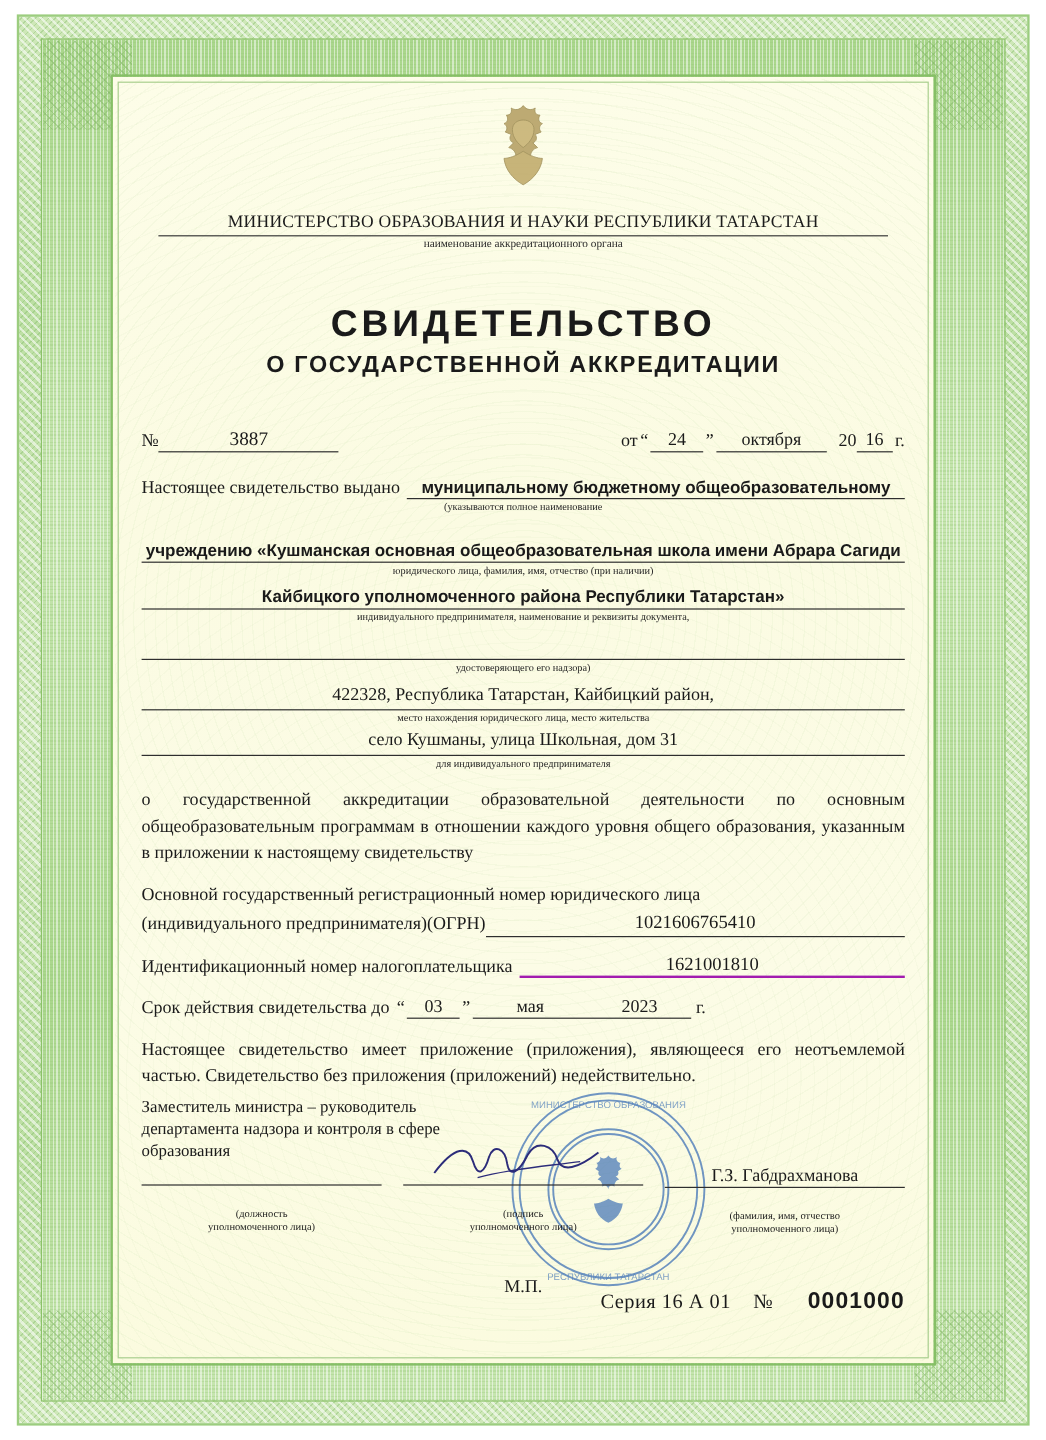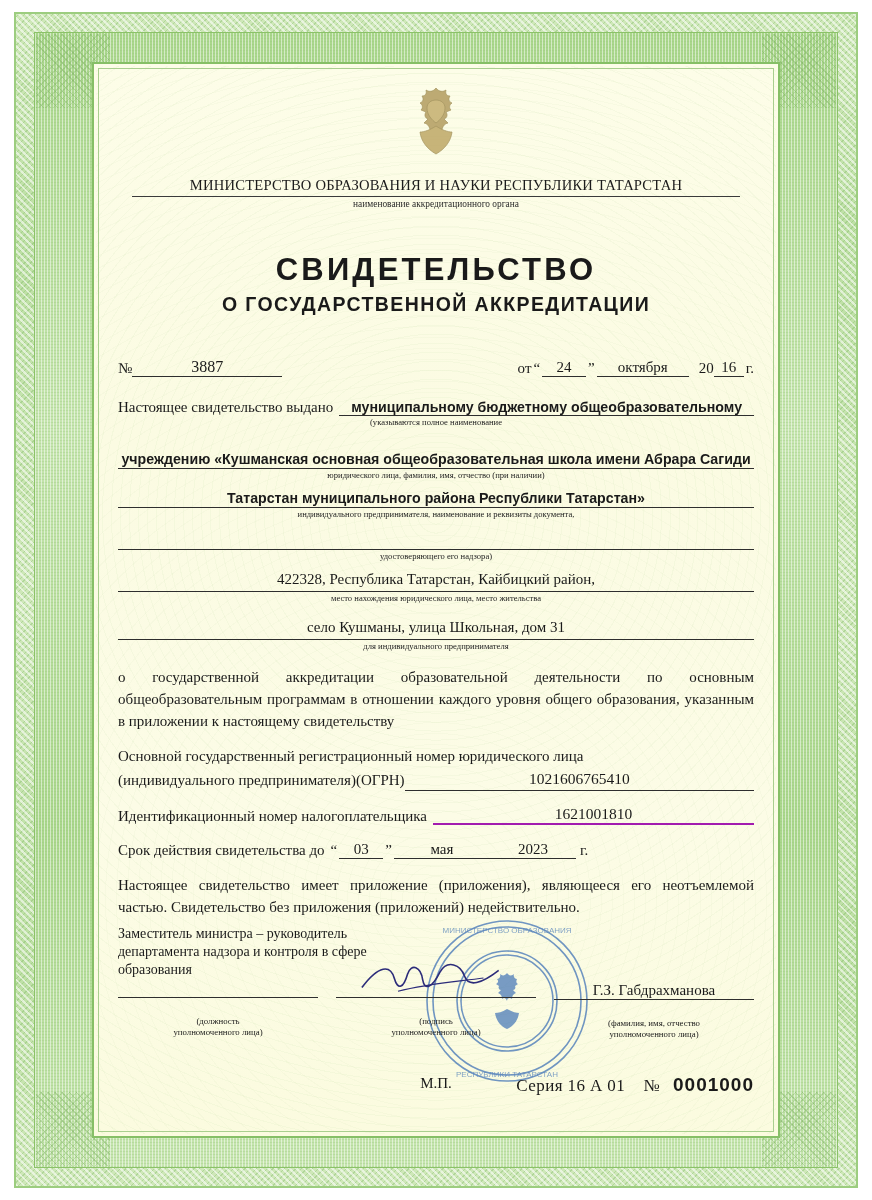--- a/index.html
+++ b/index.html
@@ -403,30 +403,30 @@
       <div class="issued">
         <div class="issued-line1">
           <span class="lbl" style="margin-right:6px;">Настоящее свидетельство выдано</span>
           <span class="bold-fill">муниципальному  бюджетному общеобразовательному</span>
         </div>
         <div class="cap" style="text-align:center;">(указываются полное наименование</div>
 
         <div class="bold-row">учреждению «Кушманская основная общеобразовательная школа имени Абрара Сагиди</div>
         <div class="cap">юридического лица, фамилия, имя, отчество (при наличии)</div>
 
-        <div class="bold-row" style="margin-top:10px;">Татарстан муниципального района Республики Татарстан»</div>
+        <div class="bold-row" style="margin-top:10px;">Кайбицкого уполномоченного района Республики Татарстан»</div>
         <div class="cap">индивидуального предпринимателя, наименование и реквизиты документа,</div>
 
         <div class="empty-row"></div>
         <div class="cap">удостоверяющего его надзора)</div>
 
         <div class="plain-row">422328,  Республика Татарстан,  Кайбицкий район,</div>
         <div class="cap">место нахождения юридического лица, место жительства</div>
 
-        <div class="plain-row" style="margin-top:16px;font-family:Liberation Serif, serif;">село Кушманы,  улица  Школьная,  дом 31</div>
+        <div class="plain-row" style="margin-top:6px;font-family:Liberation Serif, serif;">село Кушманы,  улица  Школьная,  дом 31</div>
         <div class="cap">для индивидуального предпринимателя</div>
       </div>
 
       <div class="para">о  государственной  аккредитации  образовательной  деятельности  по  основным общеобразовательным программам в отношении каждого  уровня общего образования, указанным в приложении к настоящему свидетельству</div>
 
       <div class="ogrn">
         <div>Основной  государственный  регистрационный  номер  юридического  лица</div>
         <div class="ogrn-line2">
           <span class="lbl">(индивидуального предпринимателя)(ОГРН)</span>
           <span class="ogrn-val">1021606765410</span>
@@ -498,17 +498,17 @@
         </div>
 
         <div class="mp">М.П.</div>
       </div>
 
     </div>
 
     <div class="series">
       <span>Серия 16 А 01</span>
       <span style="margin-left:14px;">№</span>
-      <span class="snum" style="margin-left:8px;">0001000</span>
+      <span class="snum" style="margin-left:24px;">0001000</span>
     </div>
 
   </div>
 </div>
 
 </body></html>

